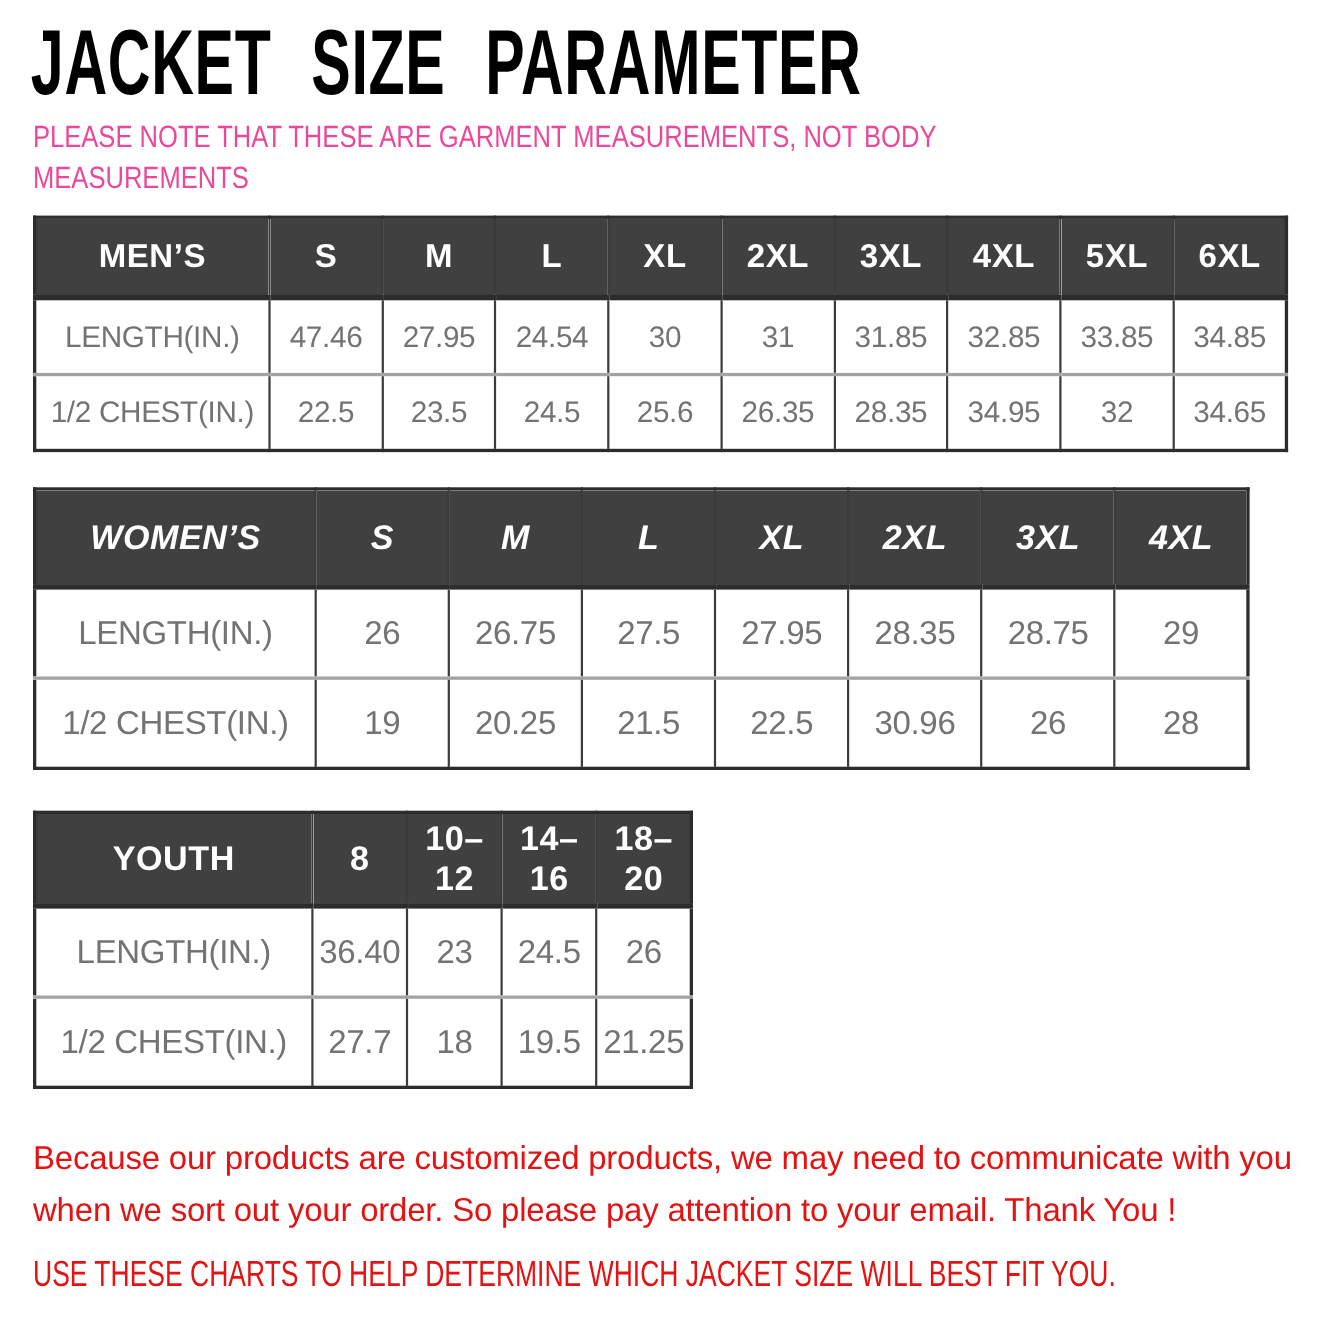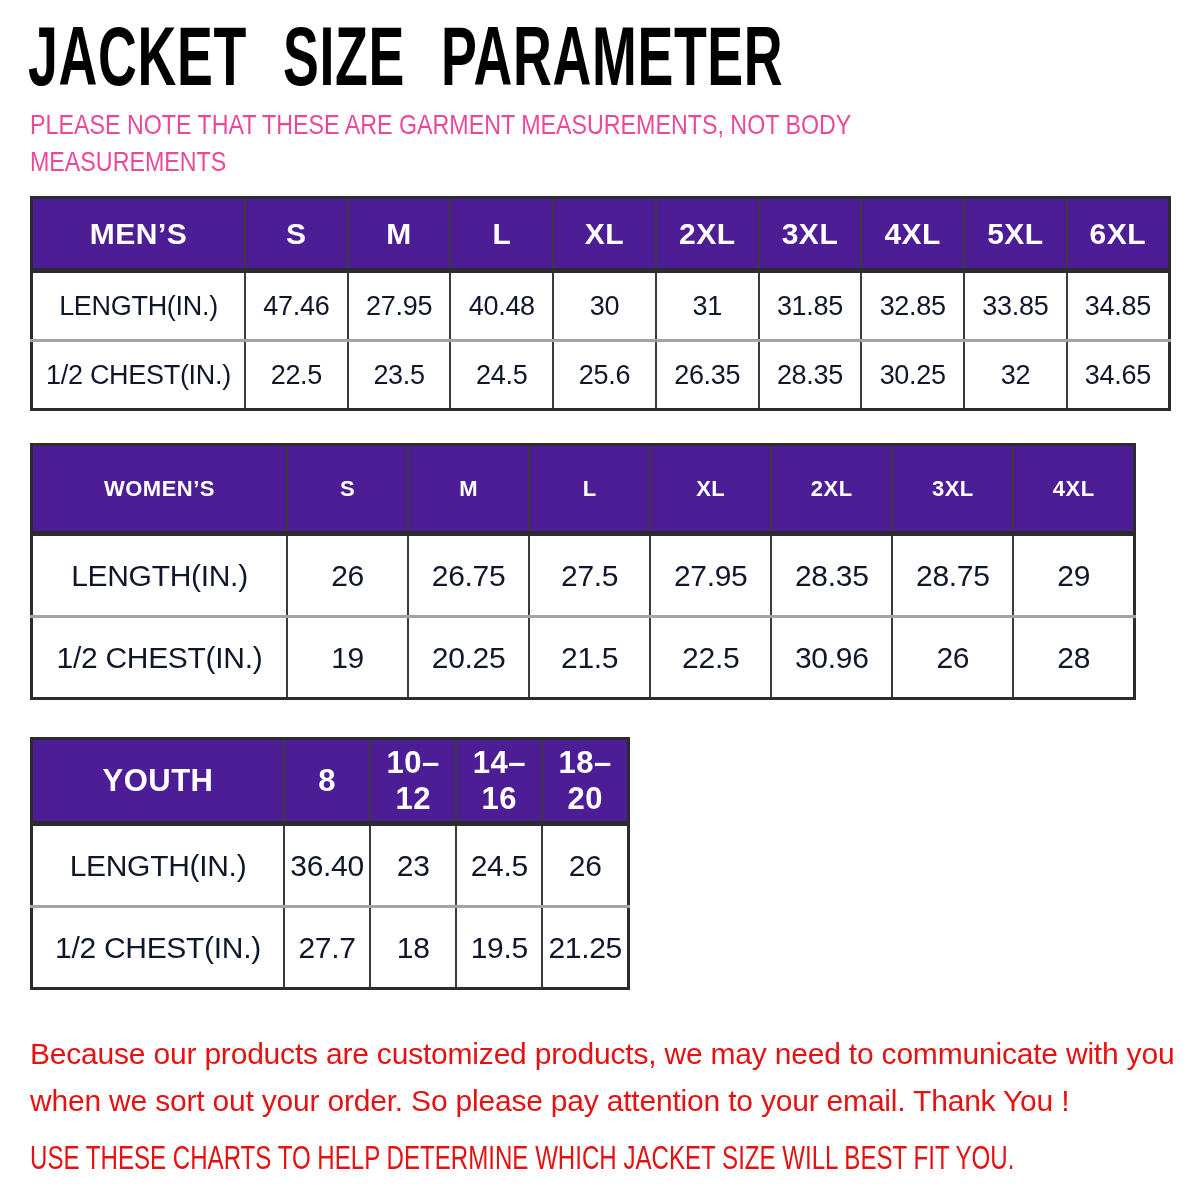--- a/index.html
+++ b/index.html
@@ -29,36 +29,36 @@
   table.size-table{
     position:absolute;border-collapse:collapse;table-layout:fixed;
     background:#fff;border:3px solid #2c2c2c;
   }
   table.size-table th,
   table.size-table td{
     border:2px solid #3b3b3b;text-align:center;vertical-align:middle;
     padding:0;overflow:hidden;
   }
   table.size-table thead th{
-    background:#4c1d95;color:#ffffff;font-weight:bold;
+    background:#404040;color:#ffffff;font-weight:bold;
     border-bottom:5px solid #2c2c2c;letter-spacing:0.5px;
   }
   table.size-table tbody tr + tr td{border-top:3px solid #a3a3a3;}
-  table.size-table td{color:#0f172a;letter-spacing:-0.3px;}
+  table.size-table td{color:#737373;letter-spacing:-0.3px;}
 
   
   #table-mens{left:30px;top:196px;width:1141px;}
   #table-mens th:first-child{width:211px;}
   #table-mens thead th{height:69px;font-size:30px;}
   #table-mens td{height:66px;font-size:27px;}
 
   
   #table-womens{left:30px;top:443px;width:1106px;}
   #table-womens th:first-child{width:253px;}
-  #table-womens thead th{height:85px;font-size:22px;}
+  #table-womens thead th{height:85px;font-size:31px;font-style:italic;}
   #table-womens td{height:79px;font-size:30px;}
 
   
   #table-youth{left:30px;top:737px;width:600px;}
   #table-youth th:first-child{width:250px;}
   #table-youth thead th{height:81px;font-size:31px;}
   #table-youth td{height:79px;font-size:30px;}
 
   
   #footer{
@@ -95,37 +95,37 @@
         <th>4XL</th>
         <th>5XL</th>
         <th>6XL</th>
       </tr>
     </thead>
     <tbody>
       <tr>
         <td>LENGTH(IN.)</td>
         <td>47.46</td>
         <td>27.95</td>
-        <td>40.48</td>
+        <td>24.54</td>
         <td>30</td>
         <td>31</td>
         <td>31.85</td>
         <td>32.85</td>
         <td>33.85</td>
         <td>34.85</td>
       </tr>
       <tr>
         <td>1/2 CHEST(IN.)</td>
         <td>22.5</td>
         <td>23.5</td>
         <td>24.5</td>
         <td>25.6</td>
         <td>26.35</td>
         <td>28.35</td>
-        <td>30.25</td>
+        <td>34.95</td>
         <td>32</td>
         <td>34.65</td>
       </tr>
     </tbody>
   </table>
 
 <table id="table-womens" class="size-table">
     <thead>
       <tr>
         <th>WOMEN’S</th>

